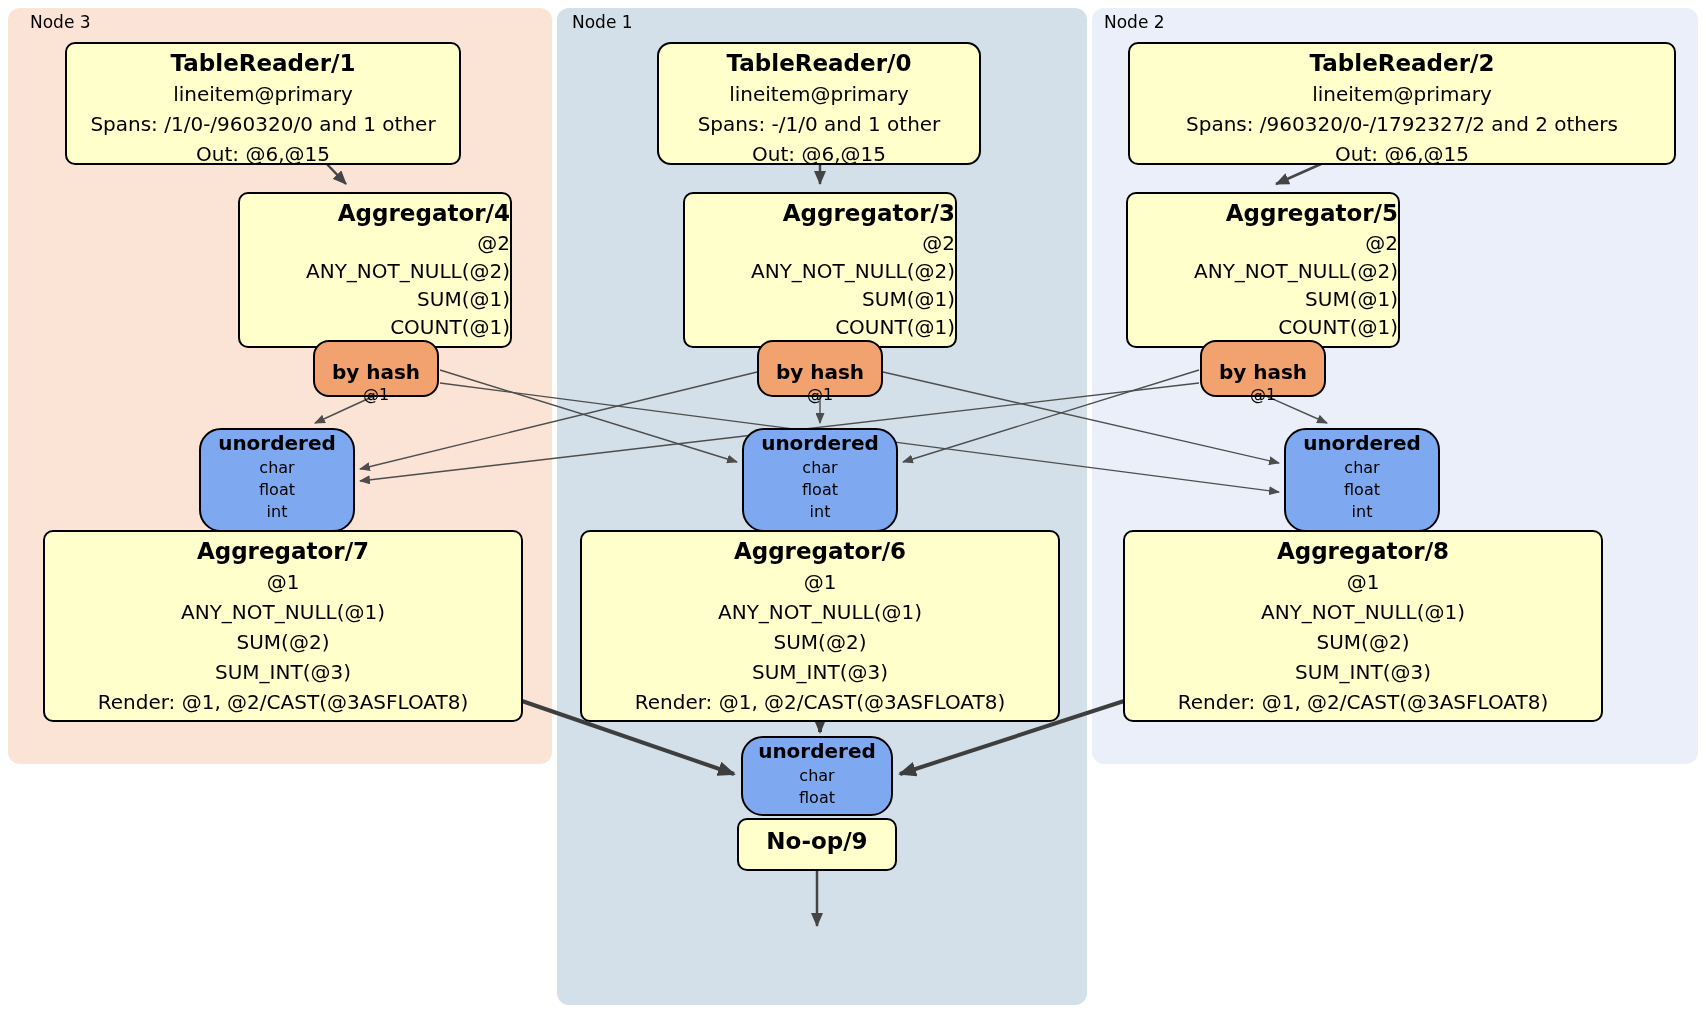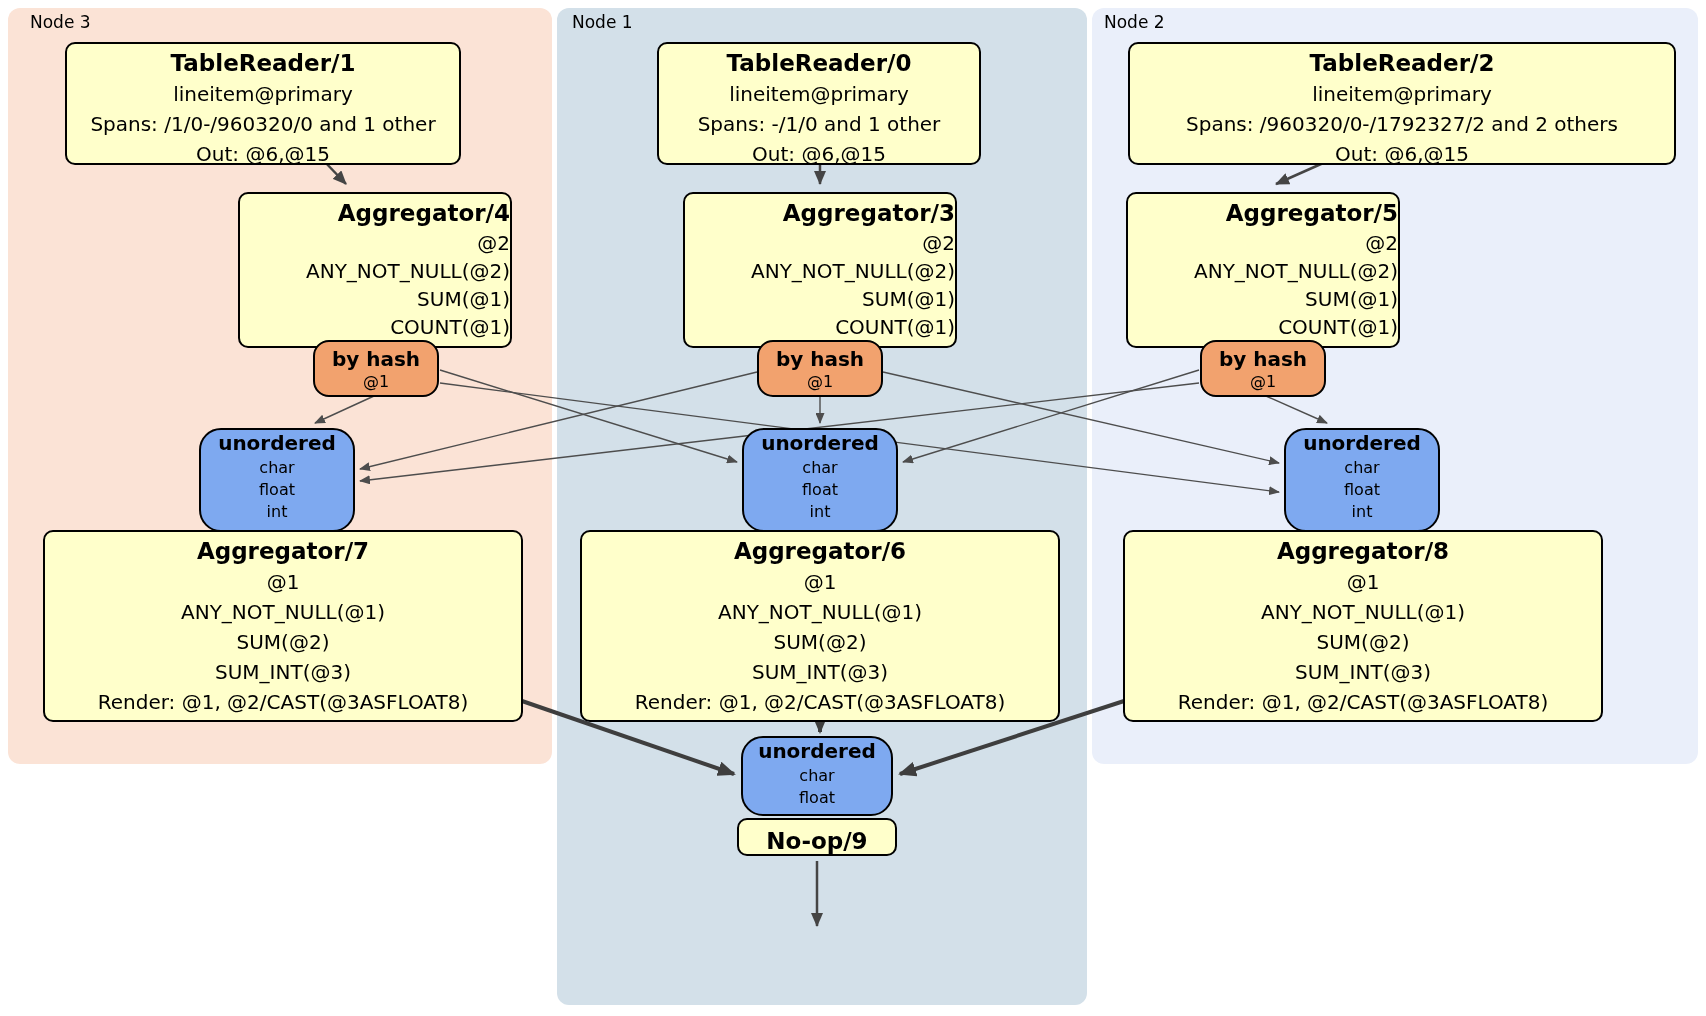--- a/index.html
+++ b/index.html
@@ -5,21 +5,21 @@
   html,body{margin:0;padding:0;background:#ffffff;}
   .canvas{position:relative;width:1706px;height:1016px;overflow:hidden;
           font-family:"DejaVu Sans","Liberation Sans",sans-serif;color:#000;}
   .region{position:absolute;border-radius:12px;z-index:0;}
   .region-label{position:absolute;font-size:17px;color:#000;z-index:1;}
   .edges{position:absolute;left:0;top:0;z-index:1;}
   .box{position:absolute;box-sizing:border-box;border:2px solid #000;text-align:center;z-index:2;}
   .proc{background:var(--processor_bg,#ffffcb);border-radius:10px;font-size:20px;line-height:30px;padding-top:3px;}
   .proc .title{font-size:23px;font-weight:bold;line-height:32px;}
   .agg-top{line-height:28px;text-align:right;}
-  .router{background:var(--router_bg,#f2a26e);border-radius:16px;font-size:16px;line-height:20px;padding-top:4px;z-index:3;}
+  .router{background:var(--router_bg,#f2a26e);border-radius:16px;font-size:16px;line-height:20px;padding-top:17px;z-index:3;}
   .router .title{font-size:20px;font-weight:bold;line-height:26px;}
   .sync{background:var(--sync_bg,#7ea9f0);border-radius:22px;font-size:16px;line-height:22px;padding-top:0;z-index:3;}
   .sync .title{font-size:20px;font-weight:bold;line-height:27px;}
   .mini .title{line-height:36px;}
 </style>
 </head>
 <body>
 
 <div class="canvas">
 
@@ -94,21 +94,21 @@
 
   <div class="box proc" style="left:43px;top:530px;width:480px;height:192px;">
     <div class="title">Aggregator/7</div>
     <div>@1</div>
     <div>ANY_NOT_NULL(@1)</div>
     <div>SUM(@2)</div>
     <div>SUM_INT(@3)</div>
     <div>Render: @1, @2/CAST(@3ASFLOAT8)</div>
   </div>
 
-  <div class="box proc" style="left:657px;top:42px;width:324px;height:123px;">
+  <div class="box proc" style="left:657px;top:42px;width:324px;height:123px;border-radius:14px;">
     <div class="title">TableReader/0</div>
     <div>lineitem@primary</div>
     <div>Spans: -/1/0 and 1 other</div>
     <div>Out: @6,@15</div>
   </div>
 
   <div class="box proc agg-top" style="left:683px;top:192px;width:274px;height:156px;">
     <div class="title">Aggregator/3</div>
     <div>@2</div>
     <div>ANY_NOT_NULL(@2)</div>
@@ -172,18 +172,18 @@
     <div>SUM_INT(@3)</div>
     <div>Render: @1, @2/CAST(@3ASFLOAT8)</div>
   </div>
 
   <div class="box sync" style="left:741px;top:736px;width:152px;height:80px;">
     <div class="title">unordered</div>
     <div>char</div>
     <div>float</div>
   </div>
 
-  <div class="box proc mini" style="left:737px;top:818px;width:160px;height:38px;">
+  <div class="box proc mini" style="left:737px;top:818px;width:160px;height:53px;">
     <div class="title">No-op/9</div>
   </div>
 
 
 </div>
 
 </body></html>

